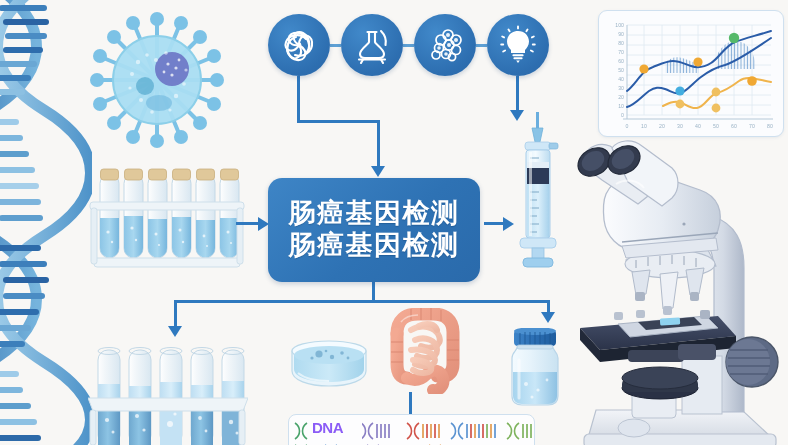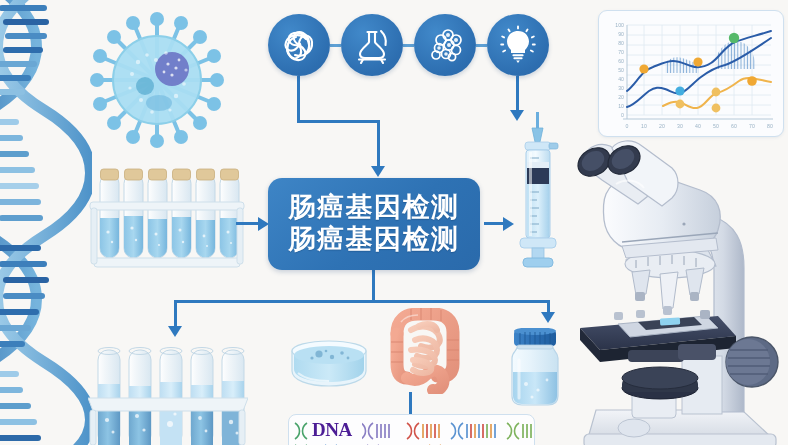--- a/index.html
+++ b/index.html
@@ -7,21 +7,21 @@
     width:788px;height:445px;overflow:hidden;
     background:#f8f7f5;
     font-family:"Liberation Sans","DejaVu Sans",sans-serif;
     position:relative;
   }
   .stage{position:absolute;left:0;top:0;width:788px;height:445px;}
   .abs{position:absolute;}
 
   
   #central-node{
-    left:268px;top:178px;width:212px;height:92px;
+    left:268px;top:178px;width:212px;height:104px;
     border-radius:14px;
     background:linear-gradient(140deg,#3e85c6 0%,#2e72b4 55%,#2a6aab 100%);
     box-shadow:0 2px 5px rgba(30,70,120,.22);
     display:flex;flex-direction:column;align-items:center;justify-content:center;
     z-index:30;
   }
   #central-node .line{
     color:#ffffff;font-size:27px;font-weight:bold;letter-spacing:1.5px;
     line-height:1.18;text-align:center;
     text-shadow:0 1px 1px rgba(0,40,80,.25);
@@ -60,22 +60,22 @@
   }
   .tick-y,.tick-x{font-size:5.2px;fill:#9bb3c6;font-family:"Liberation Sans",sans-serif;}
 
   
   #dna-strip{
     left:288px;top:414px;width:245px;height:40px;
     background:#fdfdfe;border:1.3px solid #cfe0ef;border-top-left-radius:8px;border-top-right-radius:8px;
     z-index:20;overflow:hidden;
   }
   #dna-label{
-    left:312px;top:419px;font-size:19px;font-weight:bold;color:#4c1d95;
-    letter-spacing:-.5px;z-index:22;font-family:Liberation Serif, serif;
+    left:312px;top:419px;font-size:15px;font-weight:bold;color:#8b5cf6;
+    letter-spacing:-.5px;z-index:22;font-family:Liberation Sans, sans-serif;
   }
 </style>
 </head>
 <body>
 
 <div class="stage">
 
   <svg class="abs" style="left:-18px;top:-8px;" width="110" height="462" viewBox="0 0 110 462">
     <defs>
       <linearGradient id="helA" x1="0" y1="0" x2="1" y2="0">

